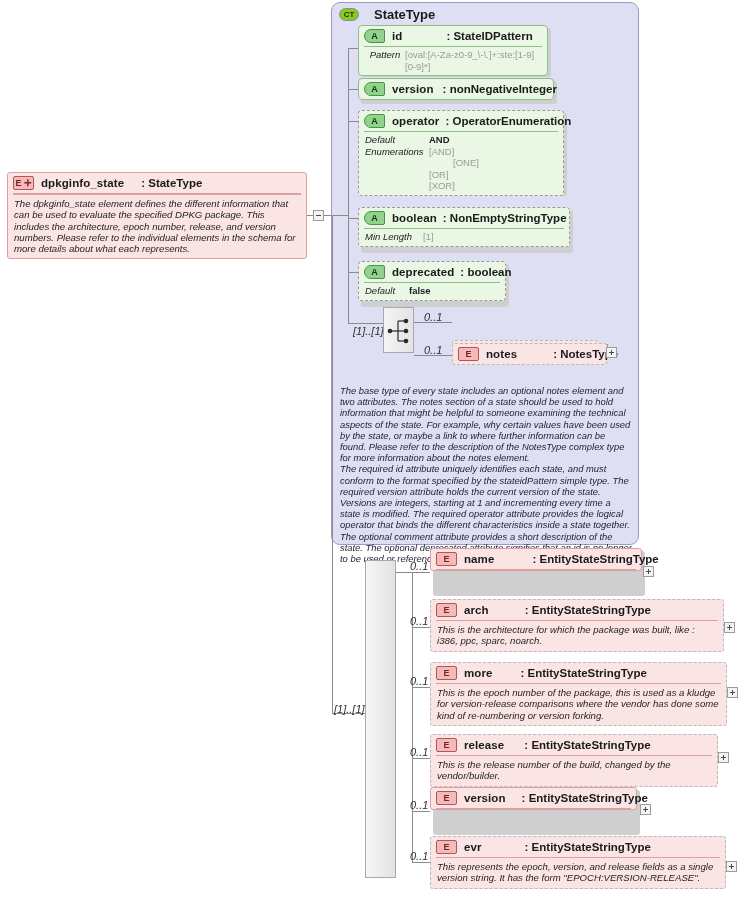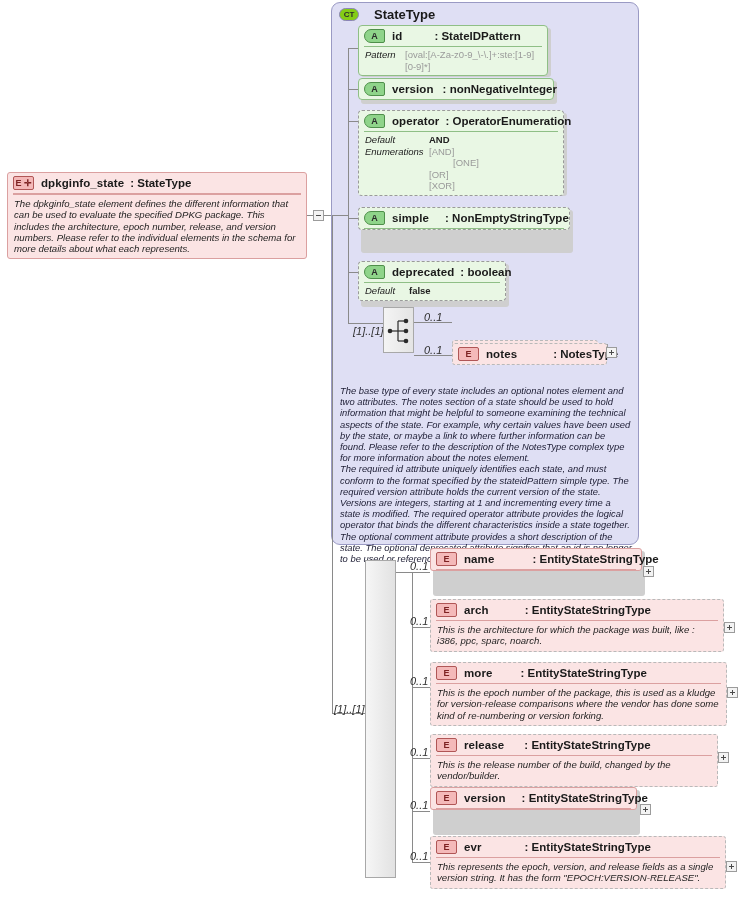--- a/index.html
+++ b/index.html
@@ -182,21 +182,21 @@
 </style>
 </head>
 <body>
 
 <div id="root">
 
   <div class="node elem" style="left:7px; top:172px; width:300px;">
     <div class="hdr">
       <span class="badge e">E&nbsp;✛</span>
       <span class="nm">dpkginfo_state</span>
-      <span class="ty" style="margin-left:6px;">: StateType</span>
+      <span class="ty" style="margin-left:17px;">: StateType</span>
     </div>
     <div class="sep"></div>
     <div class="sep"></div>
     <div class="doc">The dpkginfo_state element defines the different information that can be used to evaluate the specified DPKG package. This includes the architecture, epoch number, release, and version numbers. Please refer to the individual elements in the schema for more details about what each represents.</div>
   </div>
 
   <div class="hline" style="left:307px; top:215px; width:7px;"></div>
   <div class="expander" style="left:313px; top:210px;"></div>
   <div class="hline" style="left:324px; top:215px; width:8px;"></div>
 
@@ -209,26 +209,26 @@
 
   <div class="vline" style="left:348px; top:48px; height:275px;"></div>
   <div class="hline" style="left:332px; top:215px; width:17px;"></div>
 
   <div class="hline" style="left:348px; top:48px; width:10px;"></div>
   <div class="shadow" style="left:361px; top:28px; width:190px; height:49px;"></div>
   <div class="node attr" style="left:358px; top:25px; width:190px;">
     <div class="hdr">
       <span class="badge a">A</span>
       <span class="nm">id</span>
-      <span class="ty" style="margin-left:32px;">: StateIDPattern</span>
+      <span class="ty" style="margin-left:44px;">: StateIDPattern</span>
     </div>
     <div class="sep"></div>
     <div class="facets">
       <div class="fr">
-        <span class="fk" style="width:40px;">Pattern</span>
+        <span class="fk" style="width:40px;text-align:center;">Pattern</span>
         <span class="fv dim">[oval:[A-Za-z0-9_\-\.]+:ste:[1-9][0-9]*]</span>
       </div>
     </div>
   </div>
 
   <div class="hline" style="left:348px; top:89px; width:10px;"></div>
   <div class="shadow" style="left:361px; top:81px; width:196px; height:23px;"></div>
   <div class="node attr" style="left:358px; top:78px; width:196px;">
     <div class="hdr">
       <span class="badge a">A</span>
@@ -261,24 +261,30 @@
         </span>
       </div>
     </div>
   </div>
 
   <div class="hline" style="left:348px; top:218px; width:10px;"></div>
   <div class="shadow" style="left:361px; top:210px; width:212px; height:43px;"></div>
   <div class="node attr opt" style="left:358px; top:207px; width:212px;">
     <div class="hdr">
       <span class="badge a">A</span>
-      <span class="nm">simple</span>
-      <span class="ty" style="margin-left:16px;">: NonEmptyStringType</span>
-    </div>
-    <div class="sep"></div>
+      <span class="nm">boolean</span>
+      <span class="ty" style="margin-left:6px;">: NonEmptyStringType</span>
+    </div>
+    <div class="sep"></div>
+    <div class="facets">
+      <div class="fr">
+        <span class="fk" style="width:58px;">Min Length</span>
+        <span class="fv dim">[1]</span>
+      </div>
+    </div>
   </div>
 
   <div class="hline" style="left:348px; top:272px; width:10px;"></div>
   <div class="shadow" style="left:361px; top:264px; width:148px; height:43px;"></div>
   <div class="node attr opt" style="left:358px; top:261px; width:148px;">
     <div class="hdr">
       <span class="badge a">A</span>
       <span class="nm">deprecated</span>
       <span class="ty" style="margin-left:6px;">: boolean</span>
     </div>

